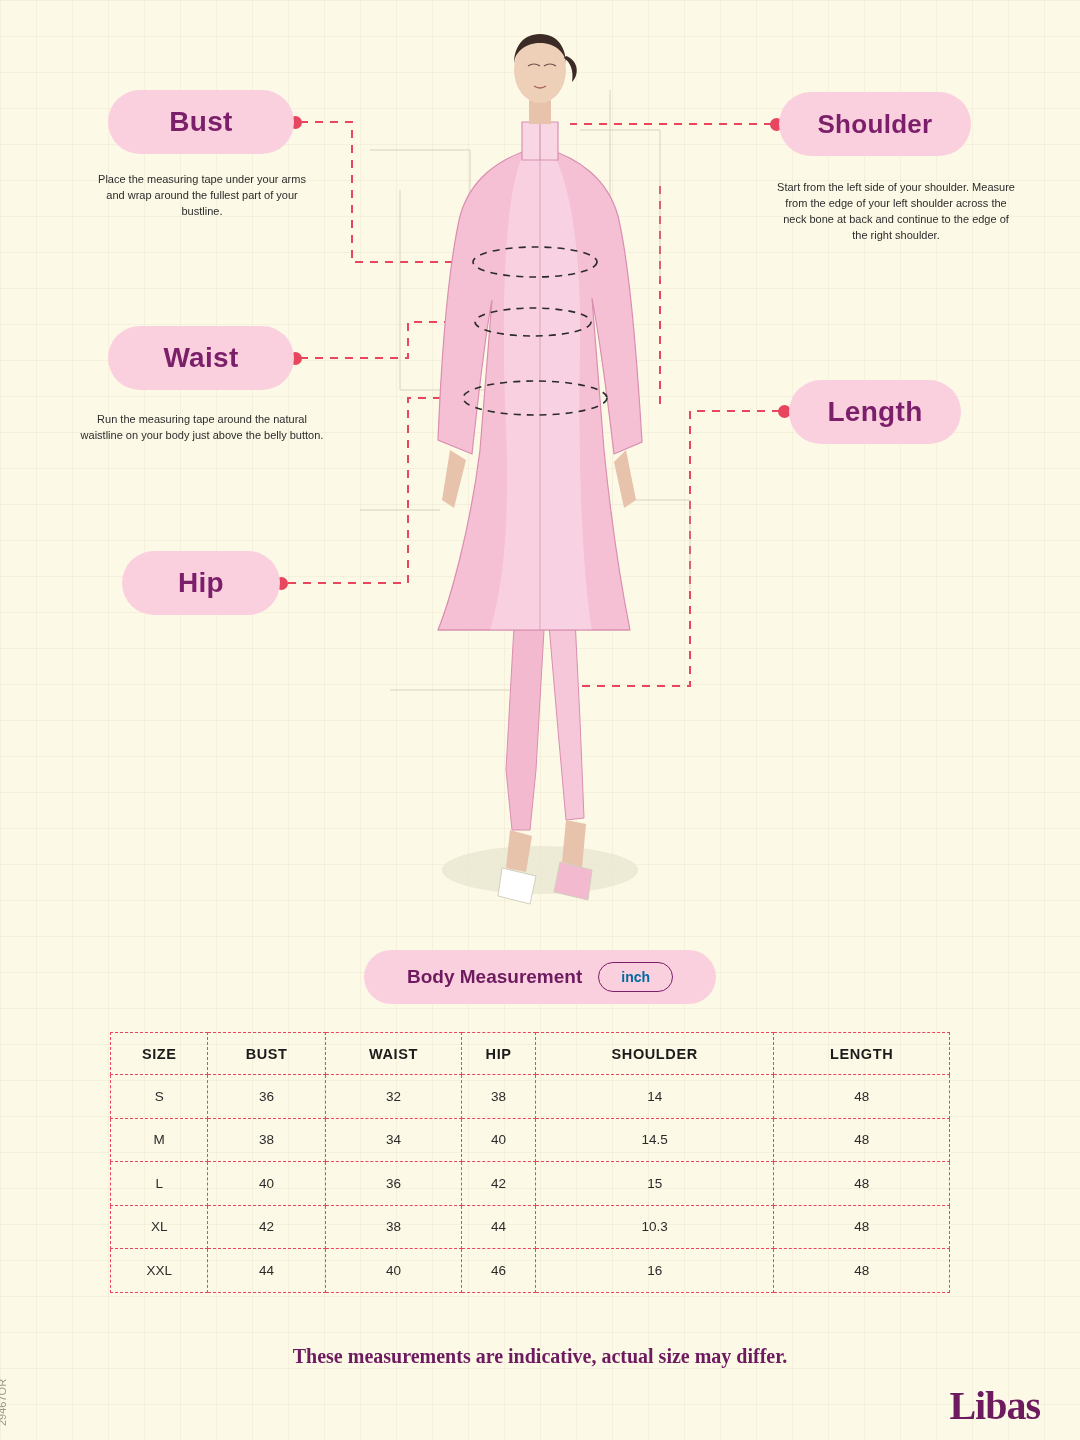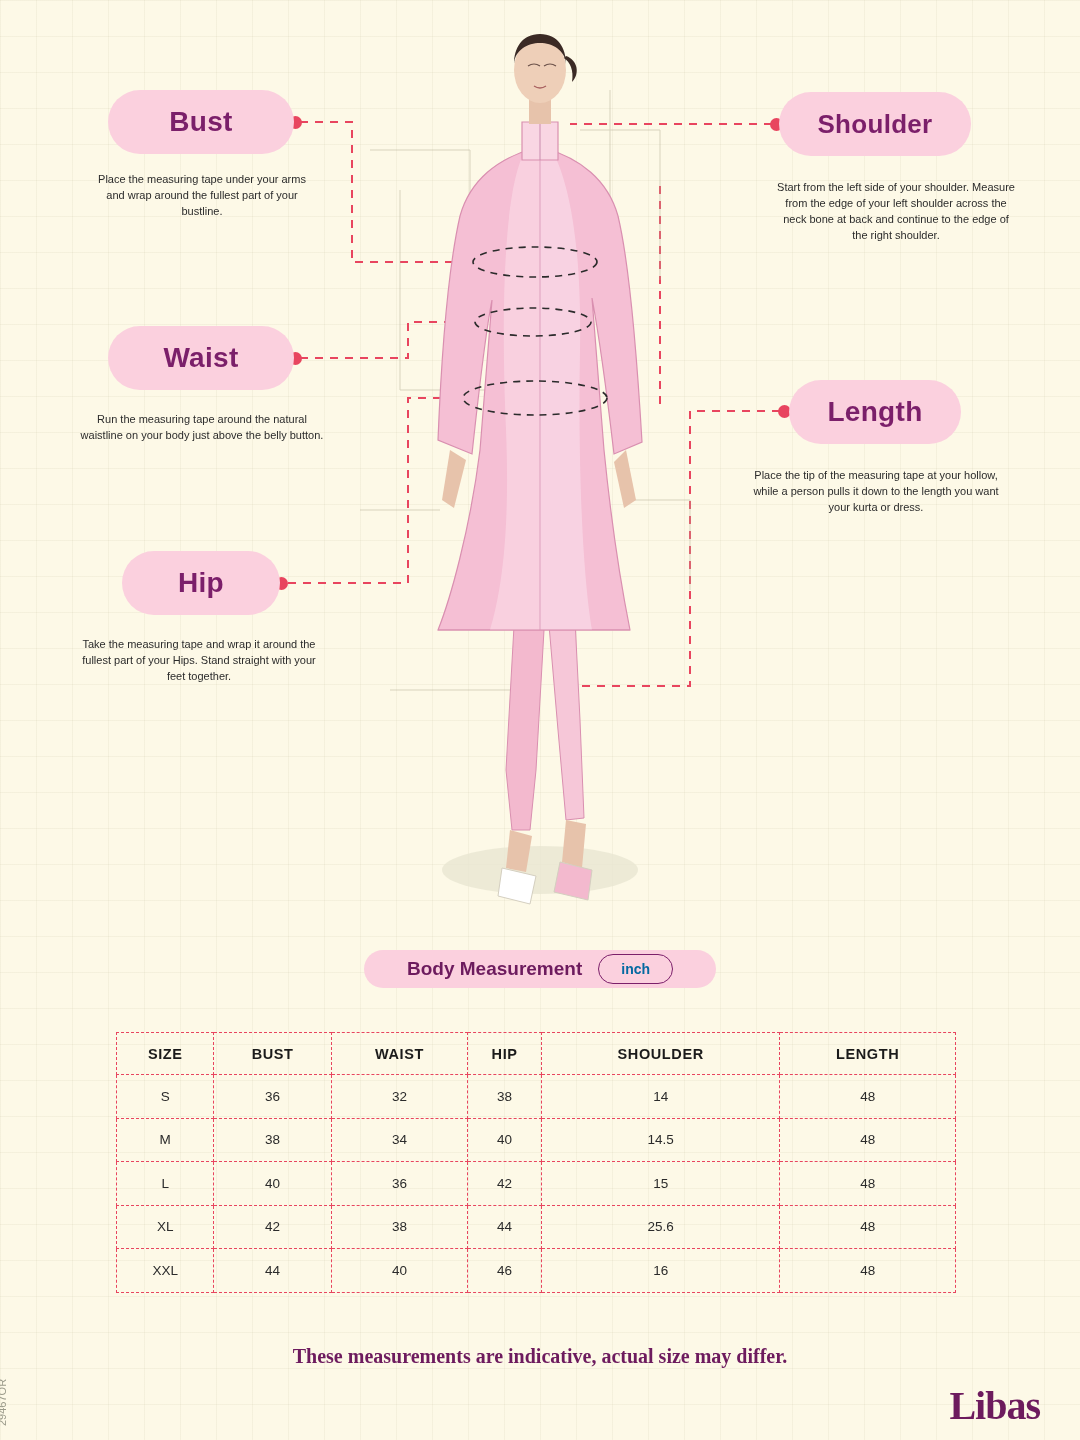--- a/index.html
+++ b/index.html
@@ -54,33 +54,33 @@
     position: absolute; width: 13px; height: 13px; border-radius: 50%;
     background: #e8455f;
   }
 
   
   .figure-wrap { position: absolute; left: 330px; top: 30px; width: 420px; height: 880px; }
 
   
   .measure-bar {
     position: absolute; left: 364px; top: 950px;
-    width: 352px; height: 38px;
+    width: 352px; height: 54px;
     background: #fbd0de; border-radius: 30px;
     display: flex; align-items: center; justify-content: center; gap: 16px;
   }
   .measure-title { color: #6d1b5e; font-size: 19px; font-weight: bold; }
   .measure-unit {
     border: 1.6px solid #7b1f6a; border-radius: 22px;
     padding: 6px 22px; color: #0369a1; font-size: 14px; font-weight: bold;
     background: transparent;
   }
 
   
-  .table-wrap { position: absolute; left: 116px; top: 1032px; width: 840px; }
+  .table-wrap { position: absolute; left: 110px; top: 1032px; width: 840px; }
   table { width: 100%; border-collapse: collapse; }
   th, td {
     border: 1.4px dashed #e8455f;
     text-align: center;
     color: #2b2b2b;
   }
   th {
     font-size: 14.5px; font-weight: bold; letter-spacing: .6px;
     color: #1b1b1b; height: 42px;
   }
@@ -204,27 +204,25 @@
     </svg>
   </div>
 
   <div class="pill pill-bust">Bust</div>
   <div class="desc desc-bust">Place the measuring tape under your arms and wrap around the fullest part of your bustline.</div>
 
   <div class="pill pill-waist">Waist</div>
   <div class="desc desc-waist">Run the measuring tape around the natural waistline on your body just above the belly button.</div>
 
   <div class="pill pill-hip">Hip</div>
-  <div class="desc desc-hip">Take the measuring tape and wrap it around the fullest part of your Hips. Stand straight with your feet together.</div>
 
   <div class="pill pill-shoulder">Shoulder</div>
   <div class="desc desc-shoulder">Start from the left side of your shoulder. Measure from the edge of your left shoulder across the neck bone at back and continue to the edge of the right shoulder.</div>
 
   <div class="pill pill-length">Length</div>
-  <div class="desc desc-length">Place the tip of the measuring tape at your hollow, while a person pulls it down to the length you want your kurta or dress.</div>
 
   <div class="measure-bar">
     <span class="measure-title">Body Measurement</span>
     <span class="measure-unit">inch</span>
   </div>
 
   <div class="table-wrap">
     <table>
       <thead>
         <tr>
@@ -259,21 +257,21 @@
           <td>36</td>
           <td>42</td>
           <td>15</td>
           <td>48</td>
         </tr>
         <tr>
           <td>XL</td>
           <td>42</td>
           <td>38</td>
           <td>44</td>
-          <td>25.6</td>
+          <td>10.3</td>
           <td>48</td>
         </tr>
         <tr>
           <td>XXL</td>
           <td>44</td>
           <td>40</td>
           <td>46</td>
           <td>16</td>
           <td>48</td>
         </tr>

